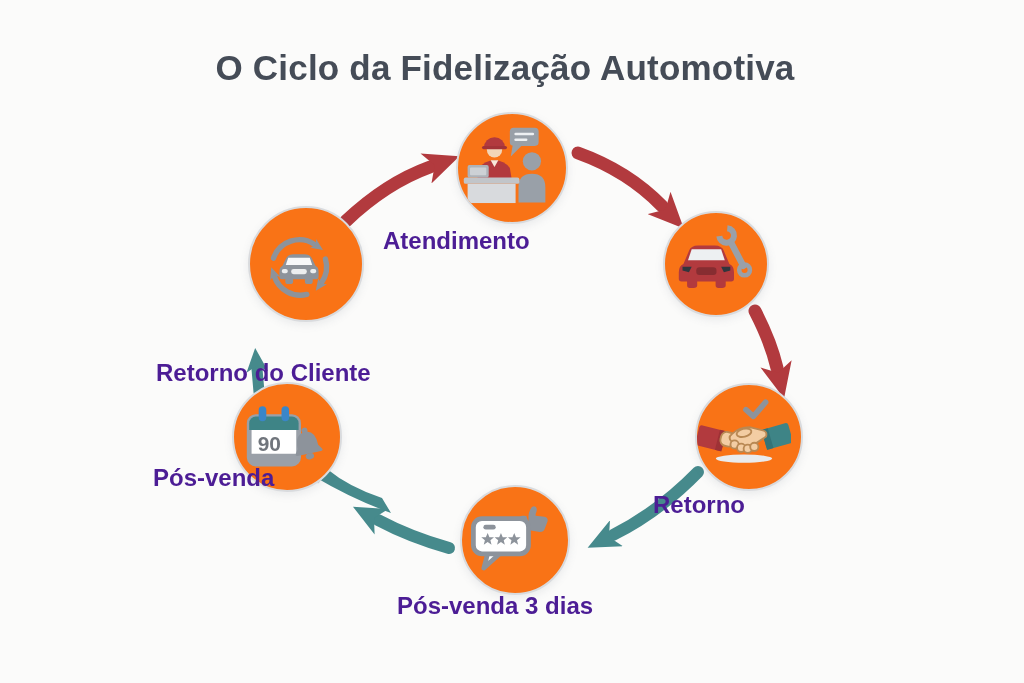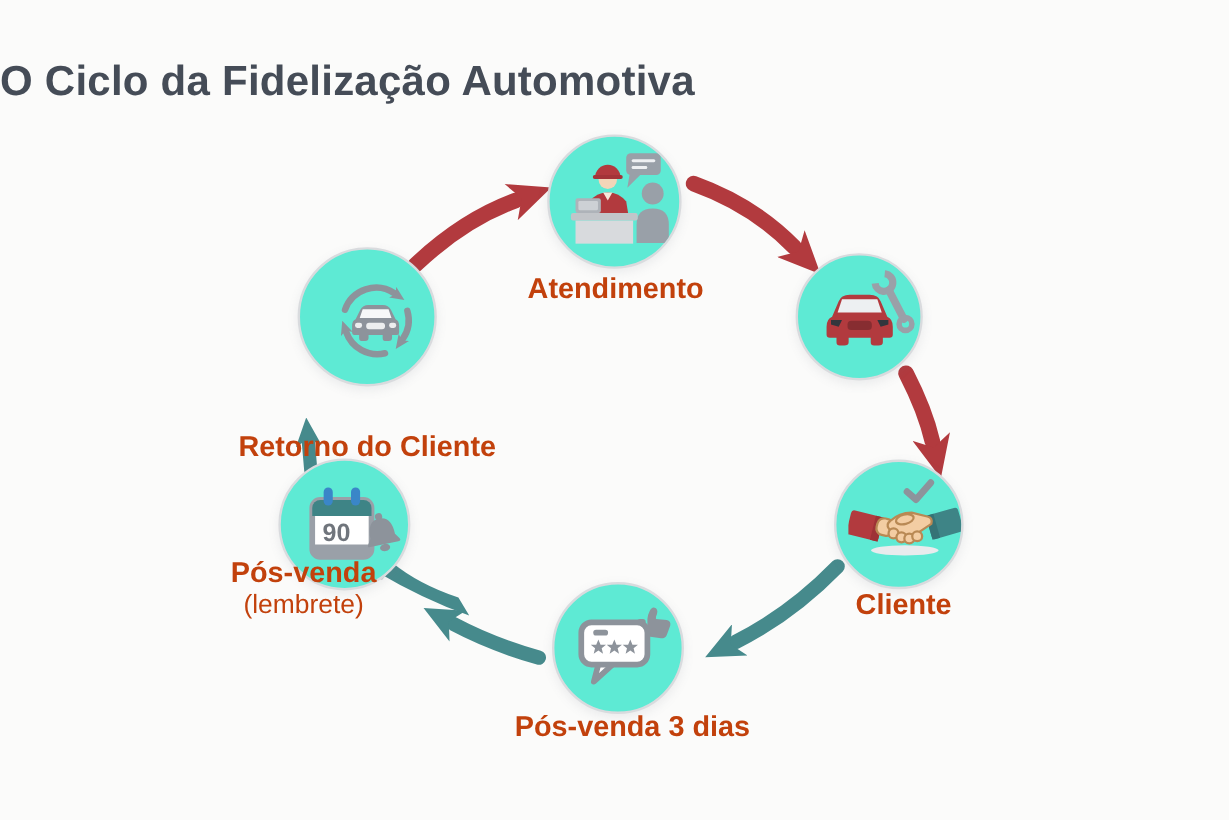--- a/index.html
+++ b/index.html
@@ -3,35 +3,35 @@
 <meta charset="utf-8">
 <style>
   html,body { margin:0; padding:0; background:#ffffff; }
   .canvas {
     position:relative; width:1024px; height:683px;
     background:#fbfbfa; overflow:hidden;
     font-family:"Liberation Sans", sans-serif;
   }
   .title {
     position:absolute; left:0; top:48px; width:1010px;
-    font-size:35px; font-weight:700;
+    text-align:center; font-size:35px; font-weight:700;
     color:#454c57; letter-spacing:.2px; z-index:5;
   }
   .arrow-layer { position:absolute; left:0; top:0; z-index:1; }
   .bubble-tail { position:absolute; z-index:2; }
   .node-circle {
-    position:absolute; background:#5eead4;
+    position:absolute; background:#f97316;
     border:2.5px solid #d9dbde; border-radius:50%;
     box-shadow:0 3px 9px rgba(110,116,128,.12);
-    display:flex; align-items:center; justify-content:flex-end;
+    display:flex; align-items:center; justify-content:flex-start;
     overflow:hidden; z-index:3; box-sizing:border-box;
   }
   .label {
-    position:absolute; color:#c2410c; font-weight:600; font-size:24px;
-    text-align:center; z-index:4; line-height:1.14;
+    position:absolute; color:#4c1d95; font-weight:600; font-size:24px;
+    z-index:4; line-height:1.14;
   }
   .label .sub { font-weight:400; font-size:22px; }
   svg { display:block; }
 </style>
 </head>
 <body>
 
 <div class="canvas">
 
   <div class="title">O Ciclo da Fidelização Automotiva</div>
@@ -120,21 +120,21 @@
         <rect x="25" y="45" width="15" height="15" rx="6" fill="#f3cda3" stroke="#b98954" stroke-width="2"></rect>
       </g>
       <path d="M70 43 Q75 44 73.5 49.5 L58 60 Q50 64 44 60 L36 54 Q33 50 37 47 Q45 39.5 56 39.5 Z" fill="#f3cda3" stroke="#b98954" stroke-width="2" stroke-linejoin="round"></path>
       <circle cx="40" cy="58" r="4.4" fill="#f3cda3" stroke="#b98954" stroke-width="2"></circle>
       <circle cx="47" cy="61.5" r="4.4" fill="#f3cda3" stroke="#b98954" stroke-width="2"></circle>
       <circle cx="54" cy="62.5" r="4.4" fill="#f3cda3" stroke="#b98954" stroke-width="2"></circle>
       <circle cx="61" cy="60.5" r="4.4" fill="#f3cda3" stroke="#b98954" stroke-width="2"></circle>
       <ellipse cx="50" cy="45.5" rx="8" ry="4.2" fill="#f3cda3" stroke="#b98954" stroke-width="2" transform="rotate(-14 50 45.5)"></ellipse>
     </svg>
   </div>
-  <div class="label" style="left:653px; top:491px; width:200px;">Cliente</div>
+  <div class="label" style="left:653px; top:491px; width:200px;">Retorno</div>
 
   <div class="node-circle" style="left:460px; top:485px; width:110px; height:110px;">
     <svg width="95" height="95" viewBox="0 0 100 100">
       <g fill="#8d939b">
         <rect x="61" y="24" width="7.5" height="14" rx="2.5"></rect>
         <path d="M70 36 L70 24 Q70 21 72 17 Q74 12.5 77.5 14.5 Q80 16.5 77.5 22 L77.5 24 L87 25 Q91 26 90 30 L87 38 Q86 41 82 41 L72.5 39.5 Q70 39 70 36 Z"></path>
       </g>
       <path d="M28 60 L23 79 L44 60 Z" fill="#ffffff" stroke="#8d939b" stroke-width="5" stroke-linejoin="round"></path>
       <rect x="12" y="27" width="58" height="37" rx="9" fill="#ffffff" stroke="#8d939b" stroke-width="5"></rect>
       <line x1="25" y1="36" x2="33" y2="36" stroke="#8d939b" stroke-width="5" stroke-linecap="round"></line>
@@ -159,21 +159,20 @@
       <text x="25" y="64" font-size="22" font-weight="600" fill="#70757c" font-family="Liberation Sans, sans-serif">90</text>
       <g fill="#8d939b" transform="rotate(-12 77 56)">
         <circle cx="77" cy="42.5" r="3.2"></circle>
         <path d="M66 60 Q66 44 77 44 Q88 44 88 60 L91 64.5 Q92.5 67 89.5 67 L64.5 67 Q61.5 67 63 64.5 Z"></path>
         <ellipse cx="77" cy="70" rx="4.5" ry="3.2"></ellipse>
       </g>
     </svg>
   </div>
   <div class="label" style="left:153px; top:464px; width:200px;">
     <div>Pós-venda</div>
-    <div class="sub">(lembrete)</div>
   </div>
 
   <div class="node-circle" style="left:248px; top:206px; width:116px; height:116px;">
     <svg width="98" height="98" viewBox="0 0 100 100">
       <path d="M24 44 A28 28 0 0 1 66 30" fill="none" stroke="#8d939b" stroke-width="5.5" stroke-linecap="round" marker-end="url(#head-gray-xs)"></path>
       <path d="M77 45 A28 28 0 0 1 73 69" fill="none" stroke="#8d939b" stroke-width="5.5" stroke-linecap="round" marker-end="url(#head-gray-xs)"></path>
       <path d="M58 81 A28 28 0 0 1 25 63" fill="none" stroke="#8d939b" stroke-width="5.5" stroke-linecap="round" marker-end="url(#head-gray-xs)"></path>
       <path d="M33 52 L37 44 Q39 40 44 40 L56 40 Q61 40 63 44 L67 52 Q70 53 70 58 L70 63 Q70 65.5 68 65.5 L64 65.5 L64 68 Q64 70.5 61 70.5 L58 70.5 Q56 70.5 56 68 L56 65.5 L44 65.5 L44 68 Q44 70.5 41 70.5 L38 70.5 Q36 70.5 36 68 L36 65.5 L32 65.5 Q30 65.5 30 63 L30 58 Q30 53 33 52 Z" fill="#8d939b"></path>
       <polygon points="39,43.5 61,43.5 63.5,51 36.5,51" fill="#f7f8f9"></polygon>
       <rect x="42" y="55" width="16" height="5.5" rx="2.5" fill="#eceeef"></rect>

